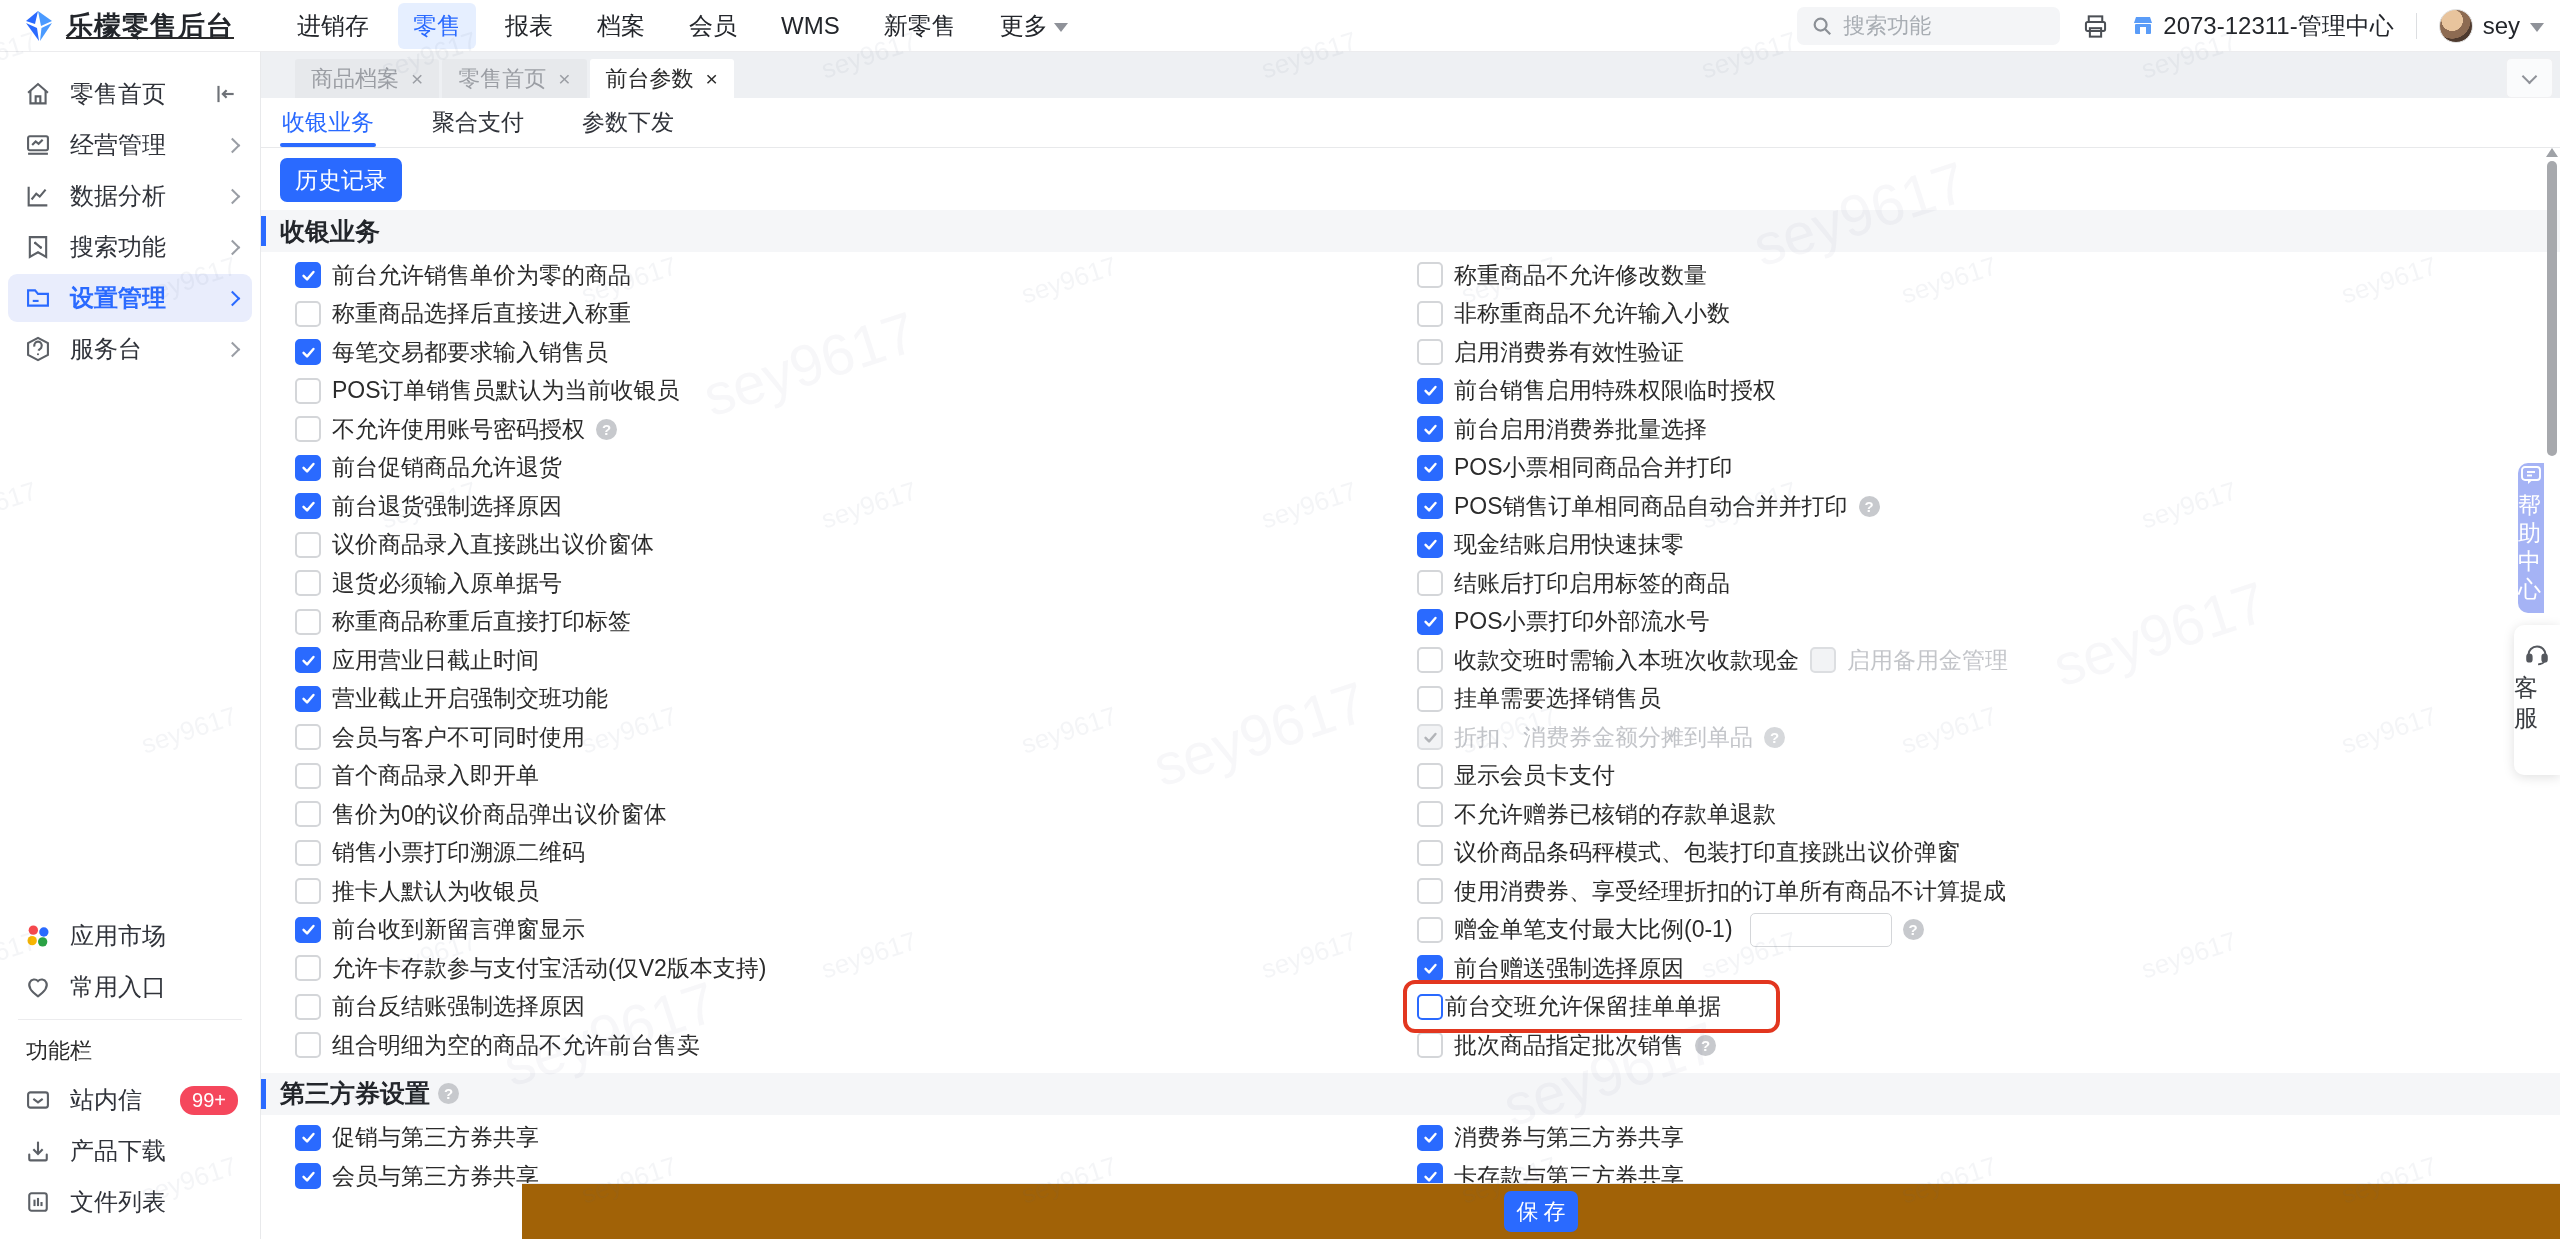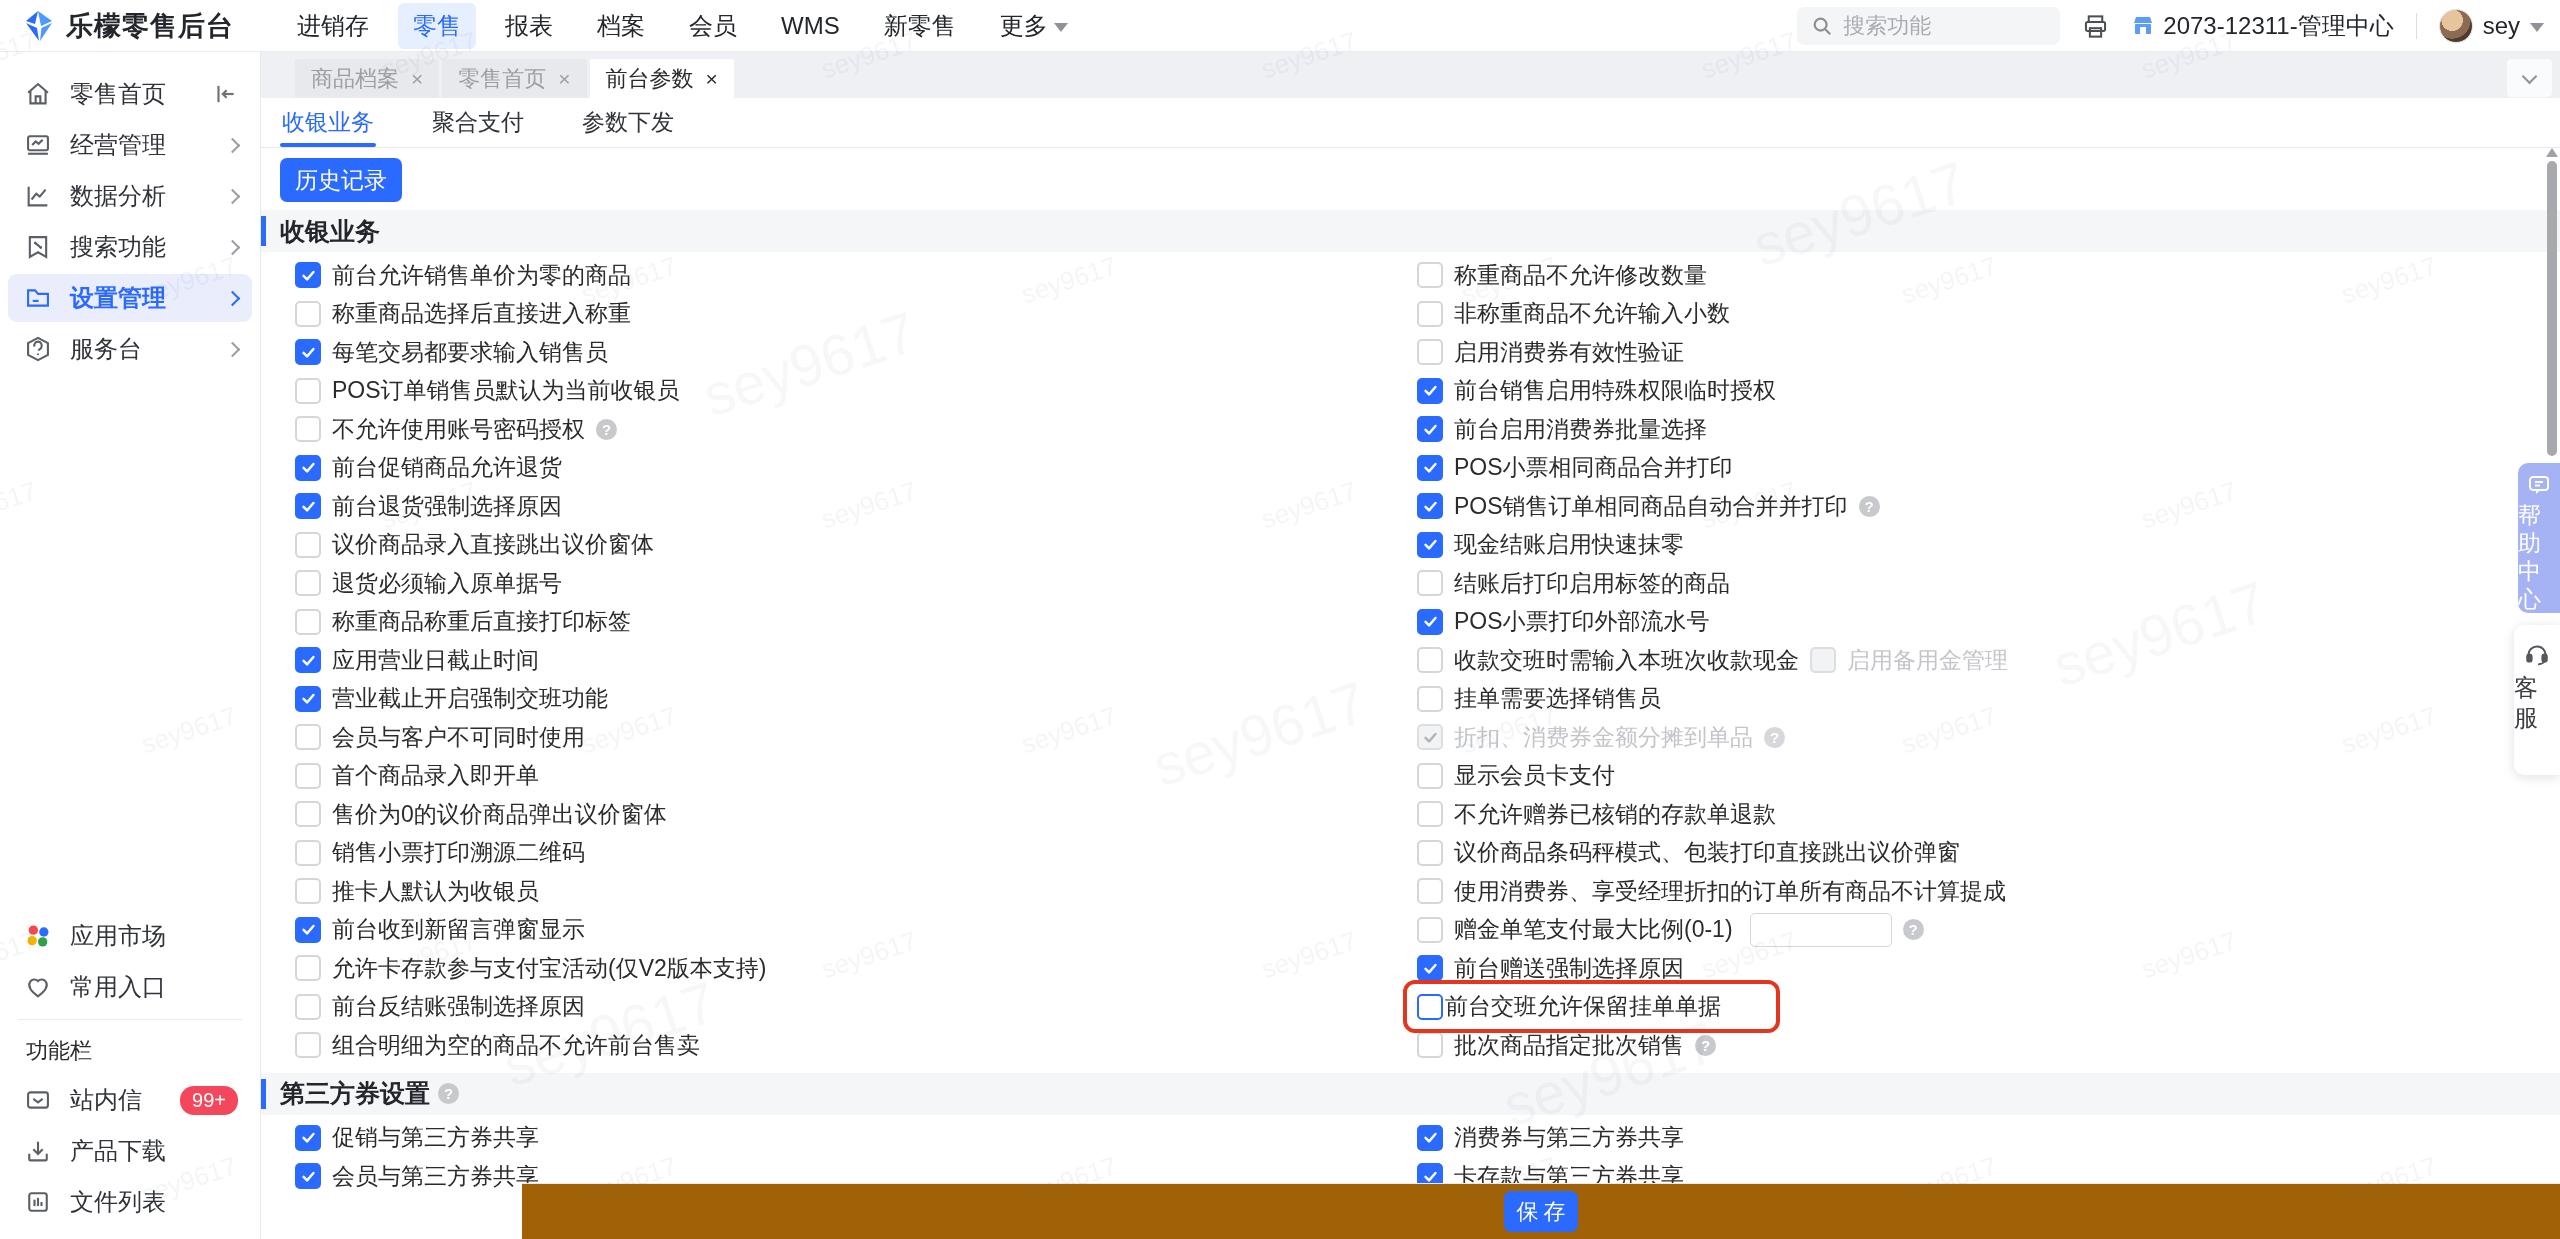--- a/index.html
+++ b/index.html
@@ -1,20 +1,20 @@
 <!DOCTYPE html>
 <html><head>
 <meta charset="utf-8">
 <style>
   * { margin:0; padding:0; box-sizing:border-box; }
   html,body { width:2560px; height:1239px; overflow:hidden; font-family:"Liberation Sans","DejaVu Sans",sans-serif; background:#eef0f3; color:#2b2b2b; }
 
   
   #navbar { position:absolute; left:0; top:0; width:2560px; height:52px; background:#fff; border-bottom:1px solid #ececee; display:flex; align-items:center; z-index:50; }
-  #logo { display:flex; align-items:center; gap:10px; padding-left:22px; width:250px; }
+  #logo { display:flex; align-items:center; gap:10px; padding-left:22px; width:250px;text-decoration:underline; }
   #logo-text { font-size:27px; font-weight:bold; color:#23262b; letter-spacing:1px; }
   #nav-menu { display:flex; align-items:center; gap:14px; margin-left:32px; }
   .nav-item { font-size:24px; color:#23262b; padding:7px 15px; border-radius:6px; cursor:pointer; display:flex; align-items:center; gap:6px; }
   .nav-item.active { background:#e6efff; color:#2a6aff; }
   .caret { width:0; height:0; border-left:7px solid transparent; border-right:7px solid transparent; border-top:9px solid #8f9299; margin-top:3px; }
   #nav-right { position:absolute; right:0; top:0; height:52px; display:flex; align-items:center; gap:22px; padding-right:16px; }
   #search-box { width:263px; height:38px; background:#f4f5f7; border-radius:7px; display:flex; align-items:center; gap:10px; padding:0 14px; color:#9aa0a6; }
   #search-box input { border:none; outline:none; background:transparent; font-size:22px; width:190px; color:#555; font-family:inherit; }
   #search-box input::placeholder { color:#a8adb3; }
   .topbar-icon { color:#4b4f55; display:flex; align-items:center; }
@@ -71,21 +71,21 @@
   .info { width:21px; height:21px; border-radius:50%; background:#c7c9cd; color:#fff; font-size:15px; font-weight:bold; display:flex; align-items:center; justify-content:center; flex:0 0 auto; }
   .info.dim { background:#d6d8db; }
   .ratio-input { width:142px; height:34px; border:1px solid #d4d6d9; border-radius:5px; margin-left:6px; outline:none; font-size:22px; padding:0 8px; font-family:inherit; }
   .hl-box { display:inline-flex; align-items:center; gap:2px; border:4px solid #e2361f; border-radius:12px; padding:7px 55px 7px 10px; margin-left:-14px; position:relative; z-index:2; background:transparent; }
 
   
   #save-bar { position:absolute; left:261px; right:0; bottom:0; height:56px; background:#a16207; border-top:1px solid #e8e9eb; z-index:30; display:flex; align-items:center; justify-content:center; }
   #save-btn { width:74px; height:41px; background:#2a6aff; color:#fff; border:none; border-radius:7px; font-size:22px; letter-spacing:5px; padding-left:5px; cursor:pointer; font-family:inherit; }
 
   
-  #help-tab { position:absolute; right:0; top:463px; width:42px; height:150px; background:#a5b3f5; border-radius:10px 0 0 10px; z-index:60; display:flex; flex-direction:column; align-items:center; gap:4px; padding-top:10px; color:#fff; cursor:pointer; }
+  #help-tab { position:absolute; right:16px; top:463px; width:26px; height:150px; background:#a5b3f5; border-radius:10px 0 0 10px; z-index:60; display:flex; flex-direction:column; align-items:center; gap:4px; color:#fff; cursor:pointer; }
   #help-tab .vchar { font-size:23px; line-height:28px; }
   #service-card { position:absolute; right:0; top:625px; width:46px; height:150px; background:#fff; border-radius:10px 0 0 10px; box-shadow:0 2px 12px rgba(0,0,0,.13); z-index:60; display:flex; flex-direction:column; align-items:center; gap:6px; padding-top:16px; color:#3a3d42; cursor:pointer; }
   #service-card .vchar { font-size:24px; line-height:30px; }
 
   
   #scrollbar { position:absolute; right:2px; top:148px; width:12px; bottom:4px; z-index:35; }
   #scroll-up { width:0; height:0; border-left:6px solid transparent; border-right:6px solid transparent; border-bottom:9px solid #9fa2a7; margin:0 auto 4px auto; }
   #scroll-thumb { width:10px; height:295px; background:#a7a9ad; border-radius:5px; margin:0 auto; }
 
   

